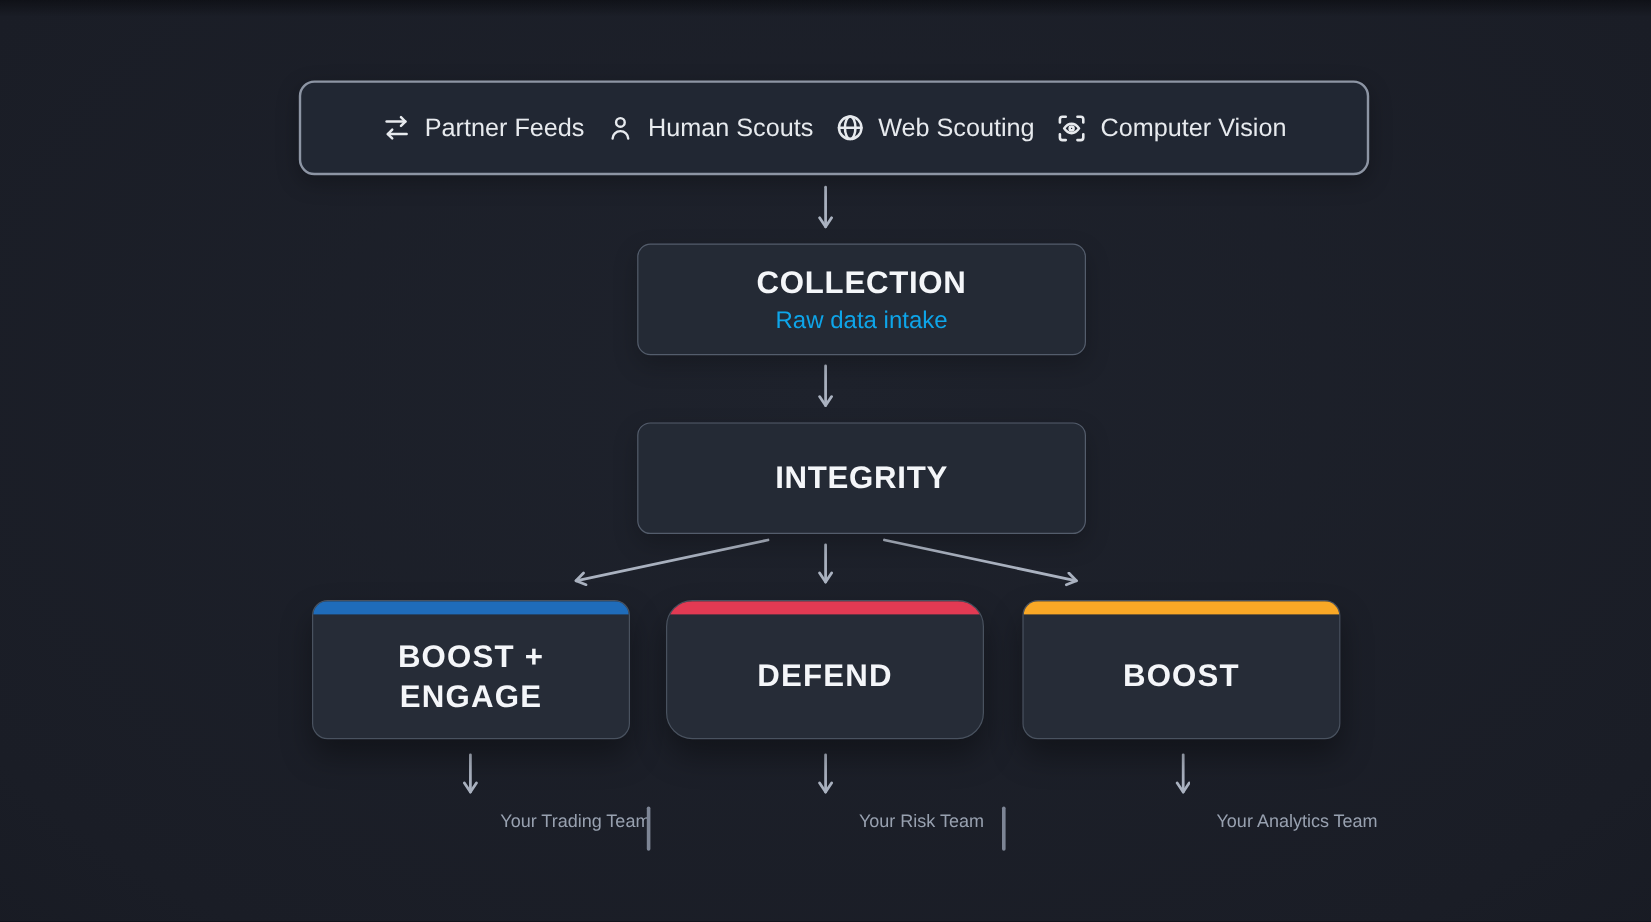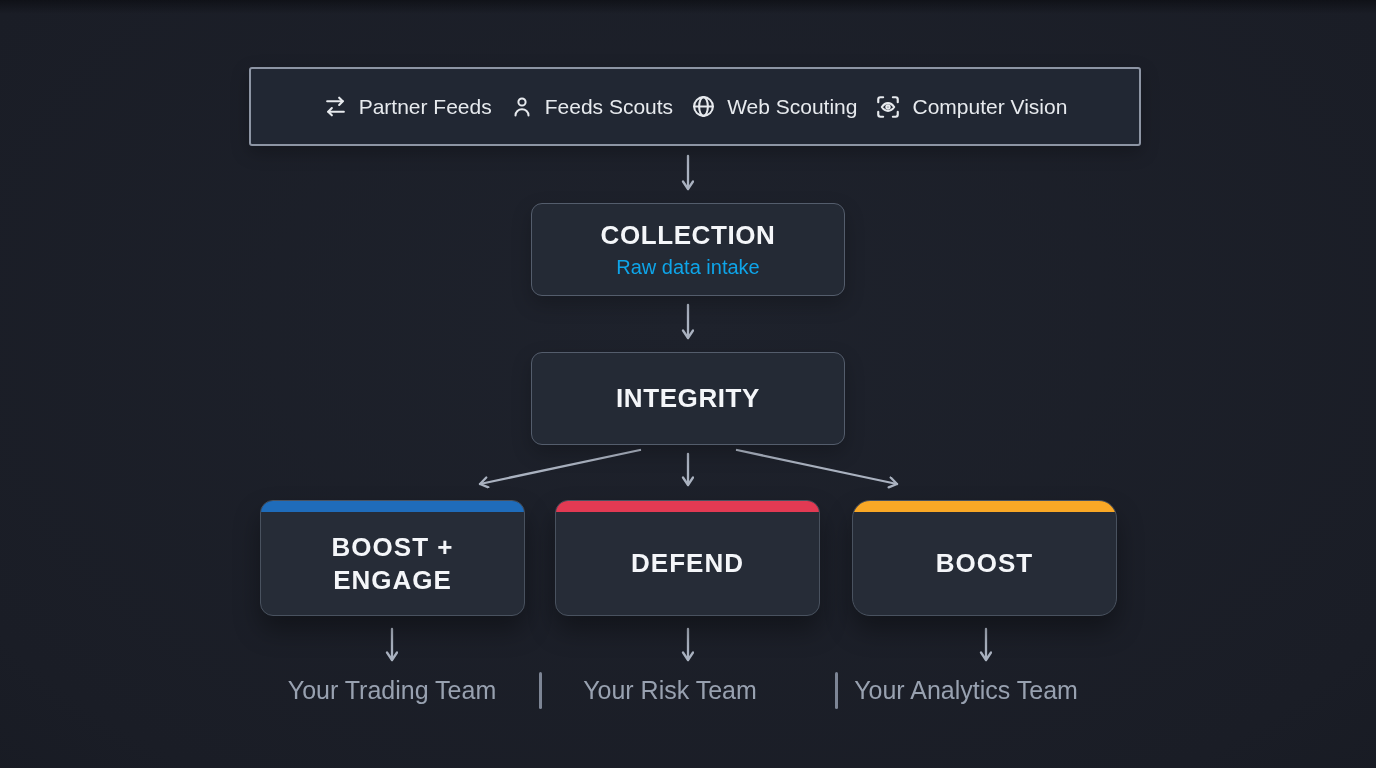--- a/index.html
+++ b/index.html
@@ -8,60 +8,60 @@
     font-family:"Liberation Sans","DejaVu Sans",sans-serif;
     background:
       linear-gradient(180deg, rgba(5,6,9,.5), rgba(5,6,9,0) 14px),
       radial-gradient(110% 130% at 50% 42%, #1e222c 0%, #1a1d26 55%, #12151c 100%);
   }
   .arrows{position:absolute;left:0;top:0;pointer-events:none;}
 
   
   .sources-bar{
     position:absolute;left:249px;top:67px;width:892px;height:79px;
-    box-sizing:border-box;border:2px solid #8d95a4;border-radius:3px;
+    box-sizing:border-box;border:2px solid #8d95a4;border-radius:13px;
     background:#212733;display:flex;align-items:center;justify-content:center;gap:18px;
     box-shadow:0 6px 18px rgba(0,0,0,.25);
   }
   .source-item{display:flex;align-items:center;gap:11px;color:#e7eaee;font-size:21px;}
   .source-item .icon{display:flex;align-items:center;}
   .source-item svg{stroke:#e7eaee;fill:none;stroke-width:2;stroke-linecap:round;stroke-linejoin:round;}
 
   
   .node{
-    position:absolute;left:531px;width:314px;height:93px;box-sizing:border-box;
+    position:absolute;left:531px;width:374px;height:93px;box-sizing:border-box;
     border:1.5px solid #545d6c;border-radius:11px;background:#242a35;
     display:flex;flex-direction:column;align-items:center;justify-content:center;gap:5px;
     box-shadow:0 8px 20px rgba(0,0,0,.22);
   }
   .node-collection{top:203px;}
   .node-integrity{top:352px;align-items:center;}
   .node-title{color:#f4f6f9;font-size:26px;font-weight:700;letter-spacing:.6px;}
   .node-subtitle{color:#0ea5e9;font-size:20px;}
 
   
   .branch{
     position:absolute;top:500px;width:265px;height:116px;box-sizing:border-box;
     border:1.5px solid #49525f;border-radius:13px;background:#262c37;overflow:hidden;
     display:flex;flex-direction:column;box-shadow:0 14px 26px rgba(0,0,0,.35);
   }
-  .branch-0{left:260px;} .branch-1{left:555px;} .branch-2{left:852px;border-radius:18px;}
+  .branch-0{left:260px;} .branch-1{left:555px;border-radius:22px;} .branch-2{left:852px;}
   .branch .strip{height:11px;width:100%;flex:0 0 auto;}
   .branch-title{
     flex:1;display:flex;align-items:center;justify-content:center;text-align:center;
     color:#f4f6f9;font-size:26px;font-weight:700;letter-spacing:1px;line-height:1.25;
     padding:0 38px;
   }
 
   
   .team-label{
-    position:absolute;top:676px;width:300px;text-align:center;
-    color:#98a1b0;font-size:25px;
+    position:absolute;top:676px;width:300px;text-align:right;
+    color:#98a1b0;font-size:15px;
   }
-  .team-0{left:242px;} .team-1{left:520px;} .team-2{left:816px;}
+  .team-0{left:242px;} .team-1{left:520px;} .team-2{left:848px;}
   .team-sep{position:absolute;top:672px;width:2.5px;height:37px;background:#7d8595;border-radius:2px;}
   .sep-0{left:539px;} .sep-1{left:835px;}
 </style>
 </head>
 <body>
 
 <div class="stage">
 
   <svg class="arrows" width="1376" height="768" viewBox="0 0 1376 768">
     <defs>
@@ -93,21 +93,21 @@
       </span>
       <span>Partner Feeds</span>
     </div>
     <div class="source-item">
       <span class="icon">
         <svg width="24" height="24" viewBox="0 0 24 24">
           <circle cx="12" cy="7" r="3.6"></circle>
           <path d="M5.5 20.5c0-3.6 2.9-6.2 6.5-6.2s6.5 2.6 6.5 6.2"></path>
         </svg>
       </span>
-      <span>Feeds Scouts</span>
+      <span>Human Scouts</span>
     </div>
     <div class="source-item">
       <span class="icon">
         <svg width="25" height="25" viewBox="0 0 24 24">
           <circle cx="12" cy="12" r="9"></circle>
           <path d="M3 12h18"></path>
           <ellipse cx="12" cy="12" rx="4.2" ry="9"></ellipse>
         </svg>
       </span>
       <span>Web Scouting</span>

